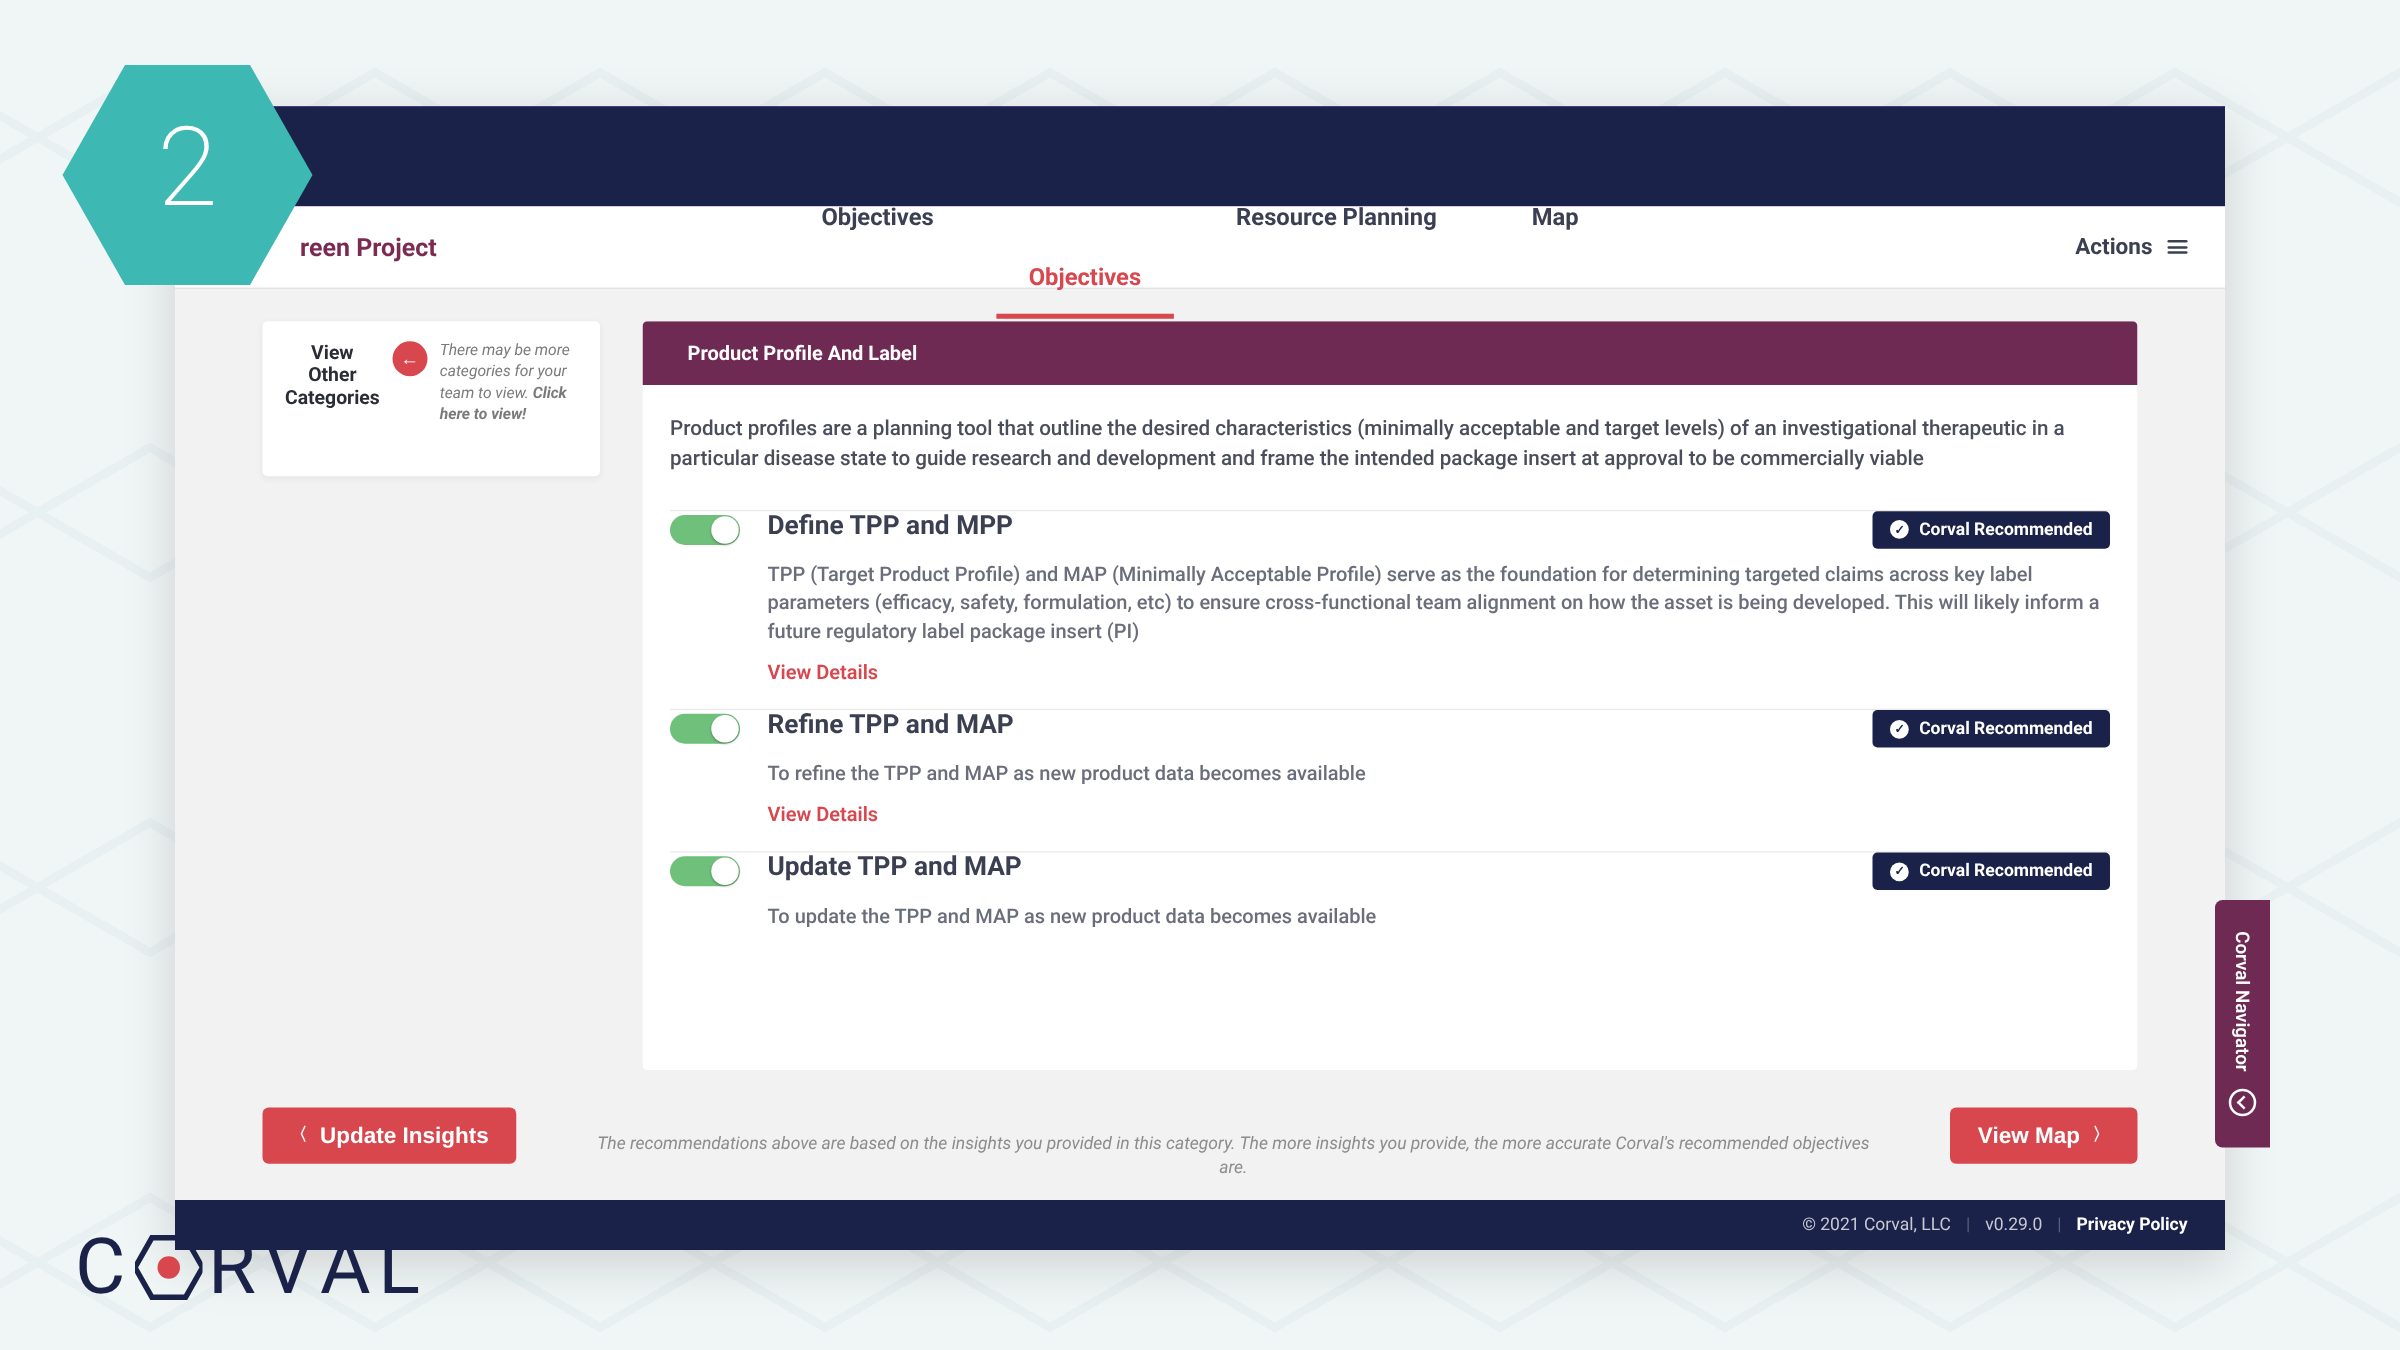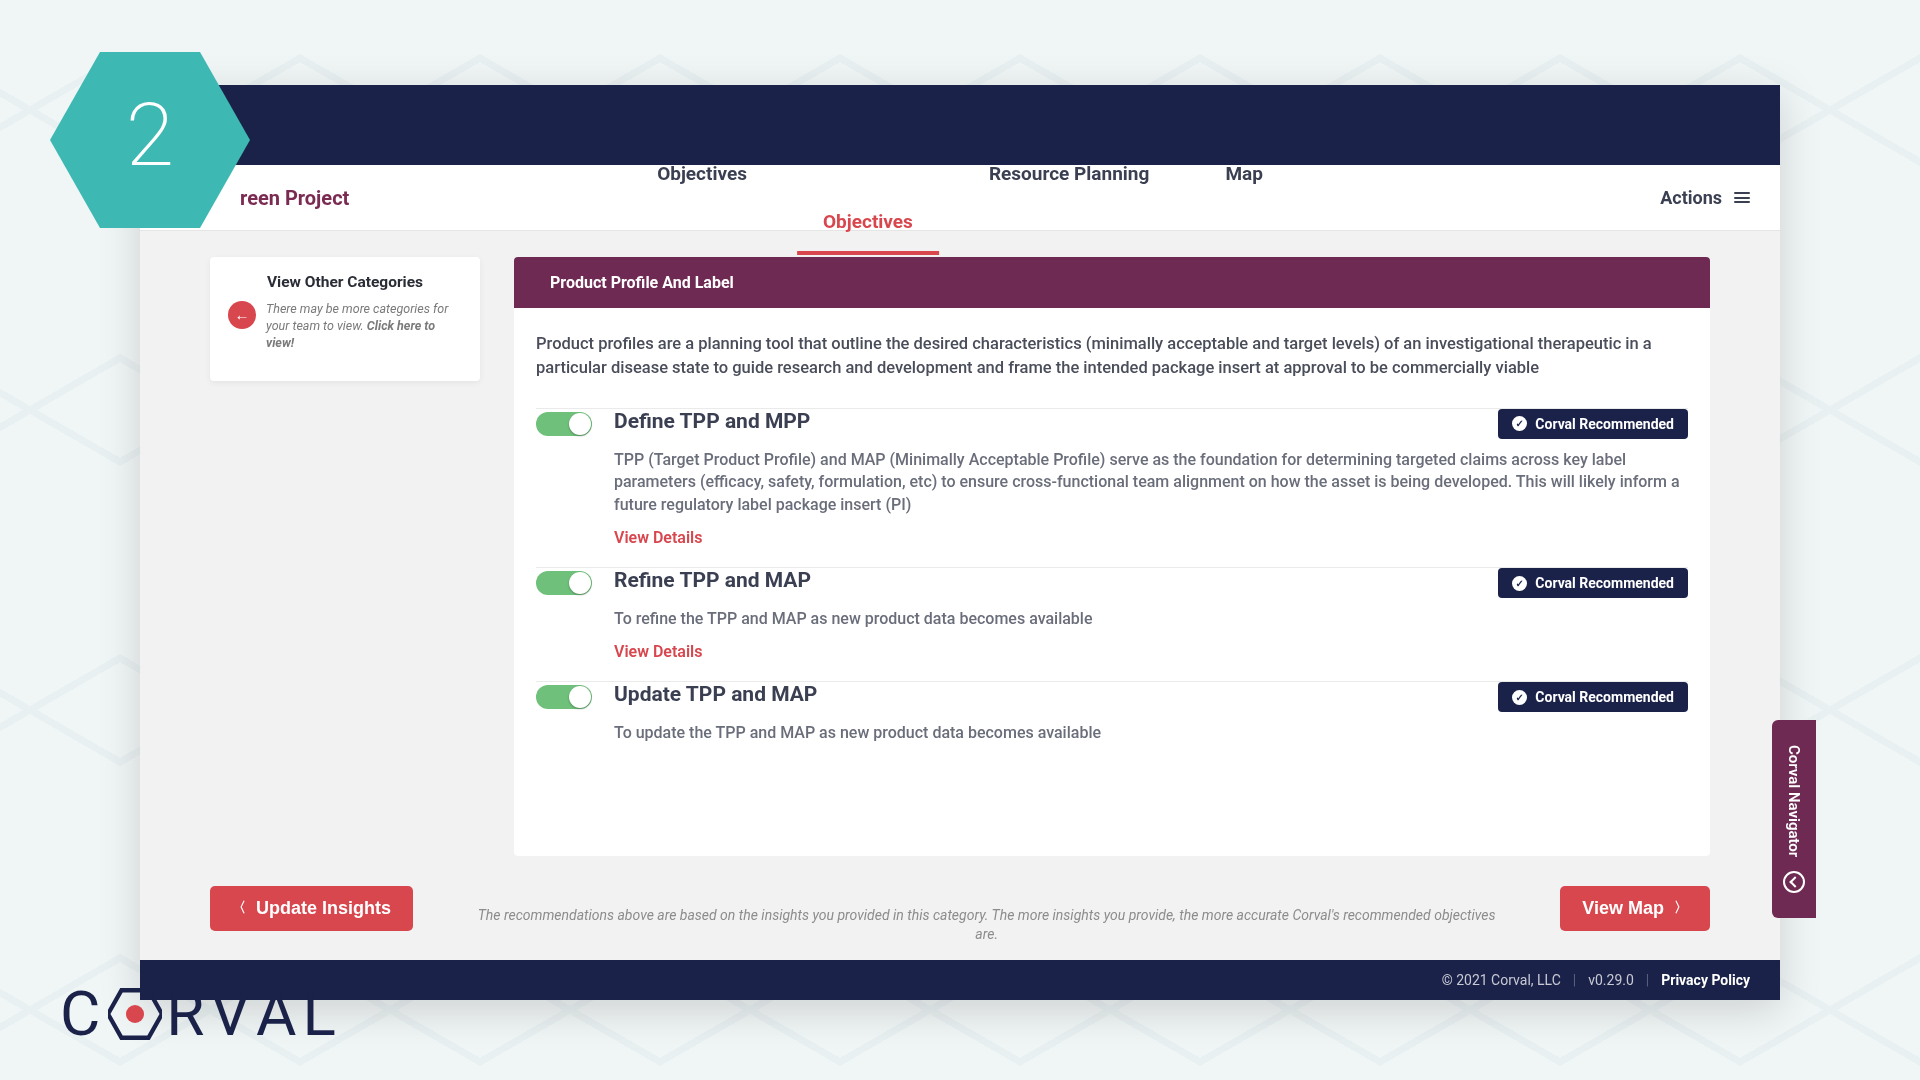--- a/index.html
+++ b/index.html
@@ -125,21 +125,21 @@
 
 .sidebar-card {
   width: 270px;
   min-width: 270px;
   height: 124px;
   background: #fff;
   border-radius: 4px;
   box-shadow: 0 2px 6px rgba(0,0,0,.06);
   padding: 16px 18px 14px 18px;
   display: flex;
-  flex-direction: column;
+  flex-direction: row;
   gap: 10px;
 }
 .sidebar-card h4 {
   font-size: 15.5px;
   font-weight: 700;
   color: #2a2c36;
   text-align: center;
 }
 .sidebar-card .row {
   display: flex;

